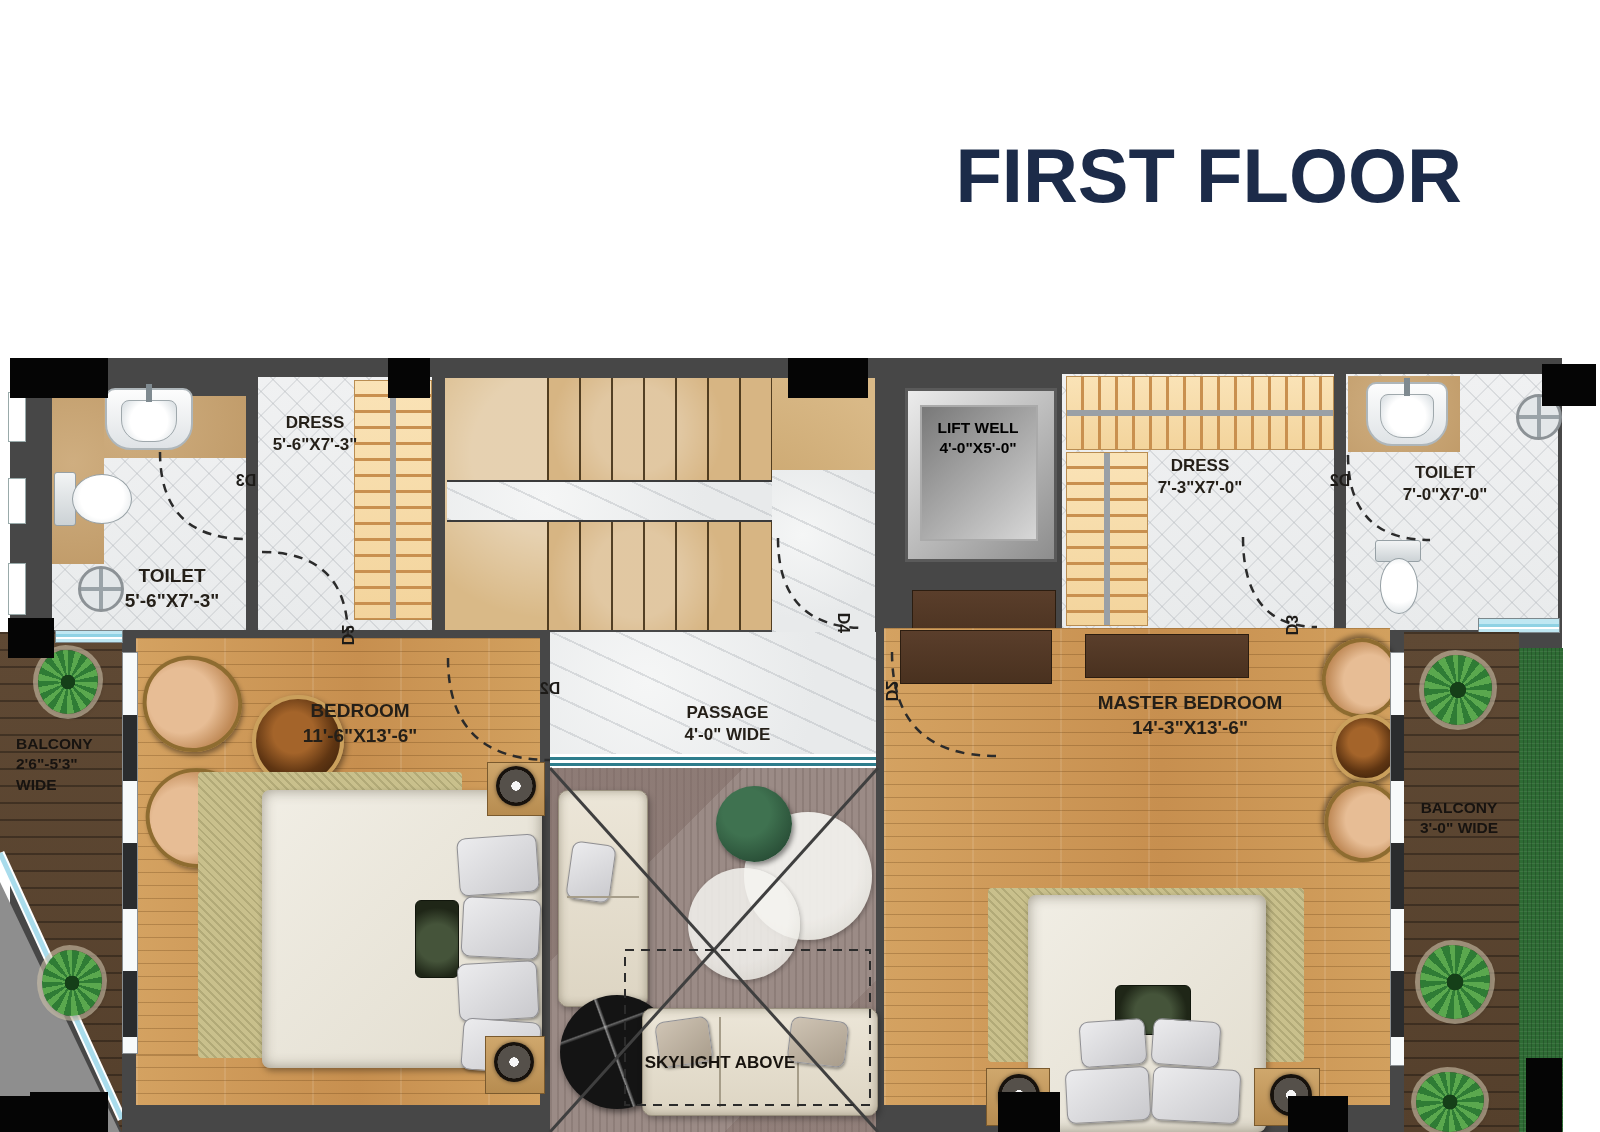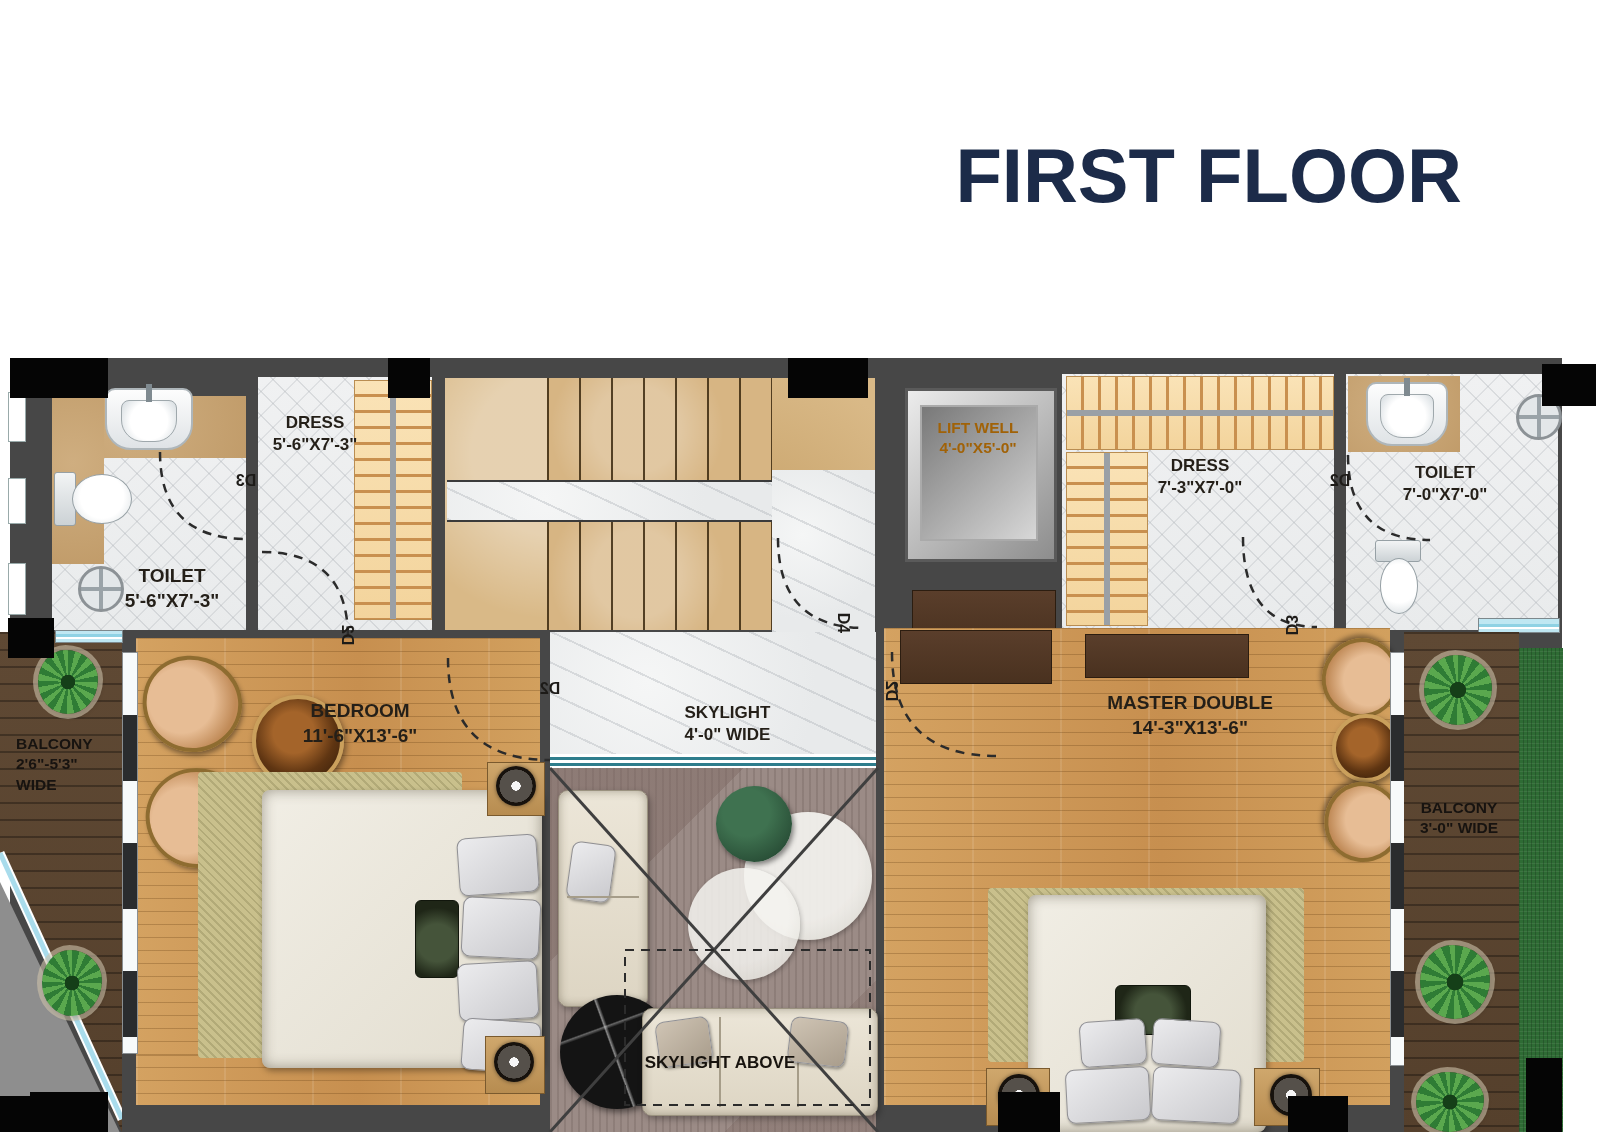--- a/index.html
+++ b/index.html
@@ -140,21 +140,21 @@
 
   <div class="abs stair-bg" style="left:445px;top:378px;width:430px;height:252px;"></div>
   <div class="abs treads" style="left:547px;top:378px;width:225px;height:102px;"></div>
   <div class="abs treads" style="left:547px;top:518px;width:225px;height:112px;"></div>
   <div class="abs marble-plain" style="left:447px;top:480px;width:325px;height:38px;border-top:2px solid #3b3b3b;border-bottom:2px solid #3b3b3b;"></div>
   <div class="abs marble-plain" style="left:772px;top:470px;width:103px;height:162px;"></div>
 
   <div class="abs lift-outer" style="left:905px;top:388px;width:146px;height:168px;">
     <div class="abs lift-inner" style="left:12px;top:14px;width:118px;height:136px;"></div>
   </div>
-  <div class="abs room-label rl-15" style="left:906px;top:418px;width:144px;color:#a16207;">
+  <div class="abs room-label rl-15" style="left:906px;top:418px;width:144px;color:#000000;">
     <div>LIFT WELL</div>
     <div>4'-0"X5'-0"</div>
   </div>
   <div class="abs brown-box" style="left:912px;top:590px;width:142px;height:54px;"></div>
 
   <div class="abs marble" style="left:1062px;top:374px;width:272px;height:254px;"></div>
   <div class="abs wardrobe-h" style="left:1066px;top:376px;width:266px;height:72px;"></div>
   <div class="abs wardrobe-v" style="left:1066px;top:452px;width:80px;height:172px;"></div>
   <div class="abs room-label rl-17" style="left:1120px;top:455px;width:160px;">
     <div>DRESS</div>
@@ -209,21 +209,21 @@
   <div class="abs nightstand" style="left:485px;top:1036px;width:58px;height:56px;"></div>
   <div class="abs lamp" style="left:494px;top:1042px;width:40px;height:40px;"></div>
   <div class="abs room-label rl-19" style="left:252px;top:698px;width:216px;">
     <div>BEDROOM</div>
     <div>11'-6"X13'-6"</div>
   </div>
 
   <div class="abs marble-plain" style="left:550px;top:632px;width:326px;height:124px;"></div>
   <div class="abs teal-band" style="left:550px;top:754px;width:326px;height:14px;"></div>
   <div class="abs room-label rl-17" style="left:640px;top:702px;width:175px;">
-    <div>SKYLIGHT</div>
+    <div>PASSAGE</div>
     <div>4'-0" WIDE</div>
   </div>
 
   <div class="abs rug-taupe" style="left:550px;top:768px;width:326px;height:364px;"></div>
   <div class="abs white-disc" style="left:744px;top:812px;width:128px;height:128px;"></div>
   <div class="abs white-disc" style="left:688px;top:868px;width:112px;height:112px;opacity:.85;"></div>
   <div class="abs green-disc" style="left:716px;top:786px;width:76px;height:76px;"></div>
   <div class="abs sofa" style="left:558px;top:790px;width:88px;height:215px;">
     <div class="abs pillow" style="left:10px;top:52px;width:42px;height:56px;transform:rotate(8deg);"></div>
     <div class="abs" style="left:8px;top:105px;width:72px;height:2px;background:#a69d89;"></div>
@@ -251,21 +251,21 @@
   <div class="abs pillow" style="left:1080px;top:1020px;width:64px;height:44px;transform:rotate(-4deg);"></div>
   <div class="abs pillow" style="left:1152px;top:1020px;width:66px;height:44px;transform:rotate(4deg);"></div>
   <div class="abs pillow" style="left:1066px;top:1068px;width:82px;height:52px;transform:rotate(-3deg);"></div>
   <div class="abs pillow" style="left:1152px;top:1068px;width:86px;height:52px;transform:rotate(3deg);"></div>
   <div class="abs nightstand" style="left:986px;top:1068px;width:62px;height:56px;"></div>
   <div class="abs lamp" style="left:998px;top:1074px;width:42px;height:42px;"></div>
   <div class="abs nightstand" style="left:1254px;top:1068px;width:64px;height:56px;"></div>
   <div class="abs lamp" style="left:1270px;top:1074px;width:42px;height:42px;"></div>
   <div class="abs window-strip" style="left:1390px;top:652px;width:14px;height:412px;"></div>
   <div class="abs room-label rl-19" style="left:1050px;top:690px;width:280px;">
-    <div>MASTER DOUBLE</div>
+    <div>MASTER BEDROOM</div>
     <div>14'-3"X13'-6"</div>
   </div>
 
   <div class="abs deck" style="left:1404px;top:632px;width:115px;height:500px;"></div>
   <div class="abs grass" style="left:1519px;top:648px;width:44px;height:484px;"></div>
   <div class="abs plant" style="left:1424px;top:655px;width:68px;height:70px;"></div>
   <div class="abs plant" style="left:1420px;top:945px;width:70px;height:74px;"></div>
   <div class="abs plant" style="left:1416px;top:1072px;width:68px;height:60px;"></div>
   <div class="abs room-label rl-15" style="left:1410px;top:798px;width:98px;color:#171310;">
     <div>BALCONY</div>

